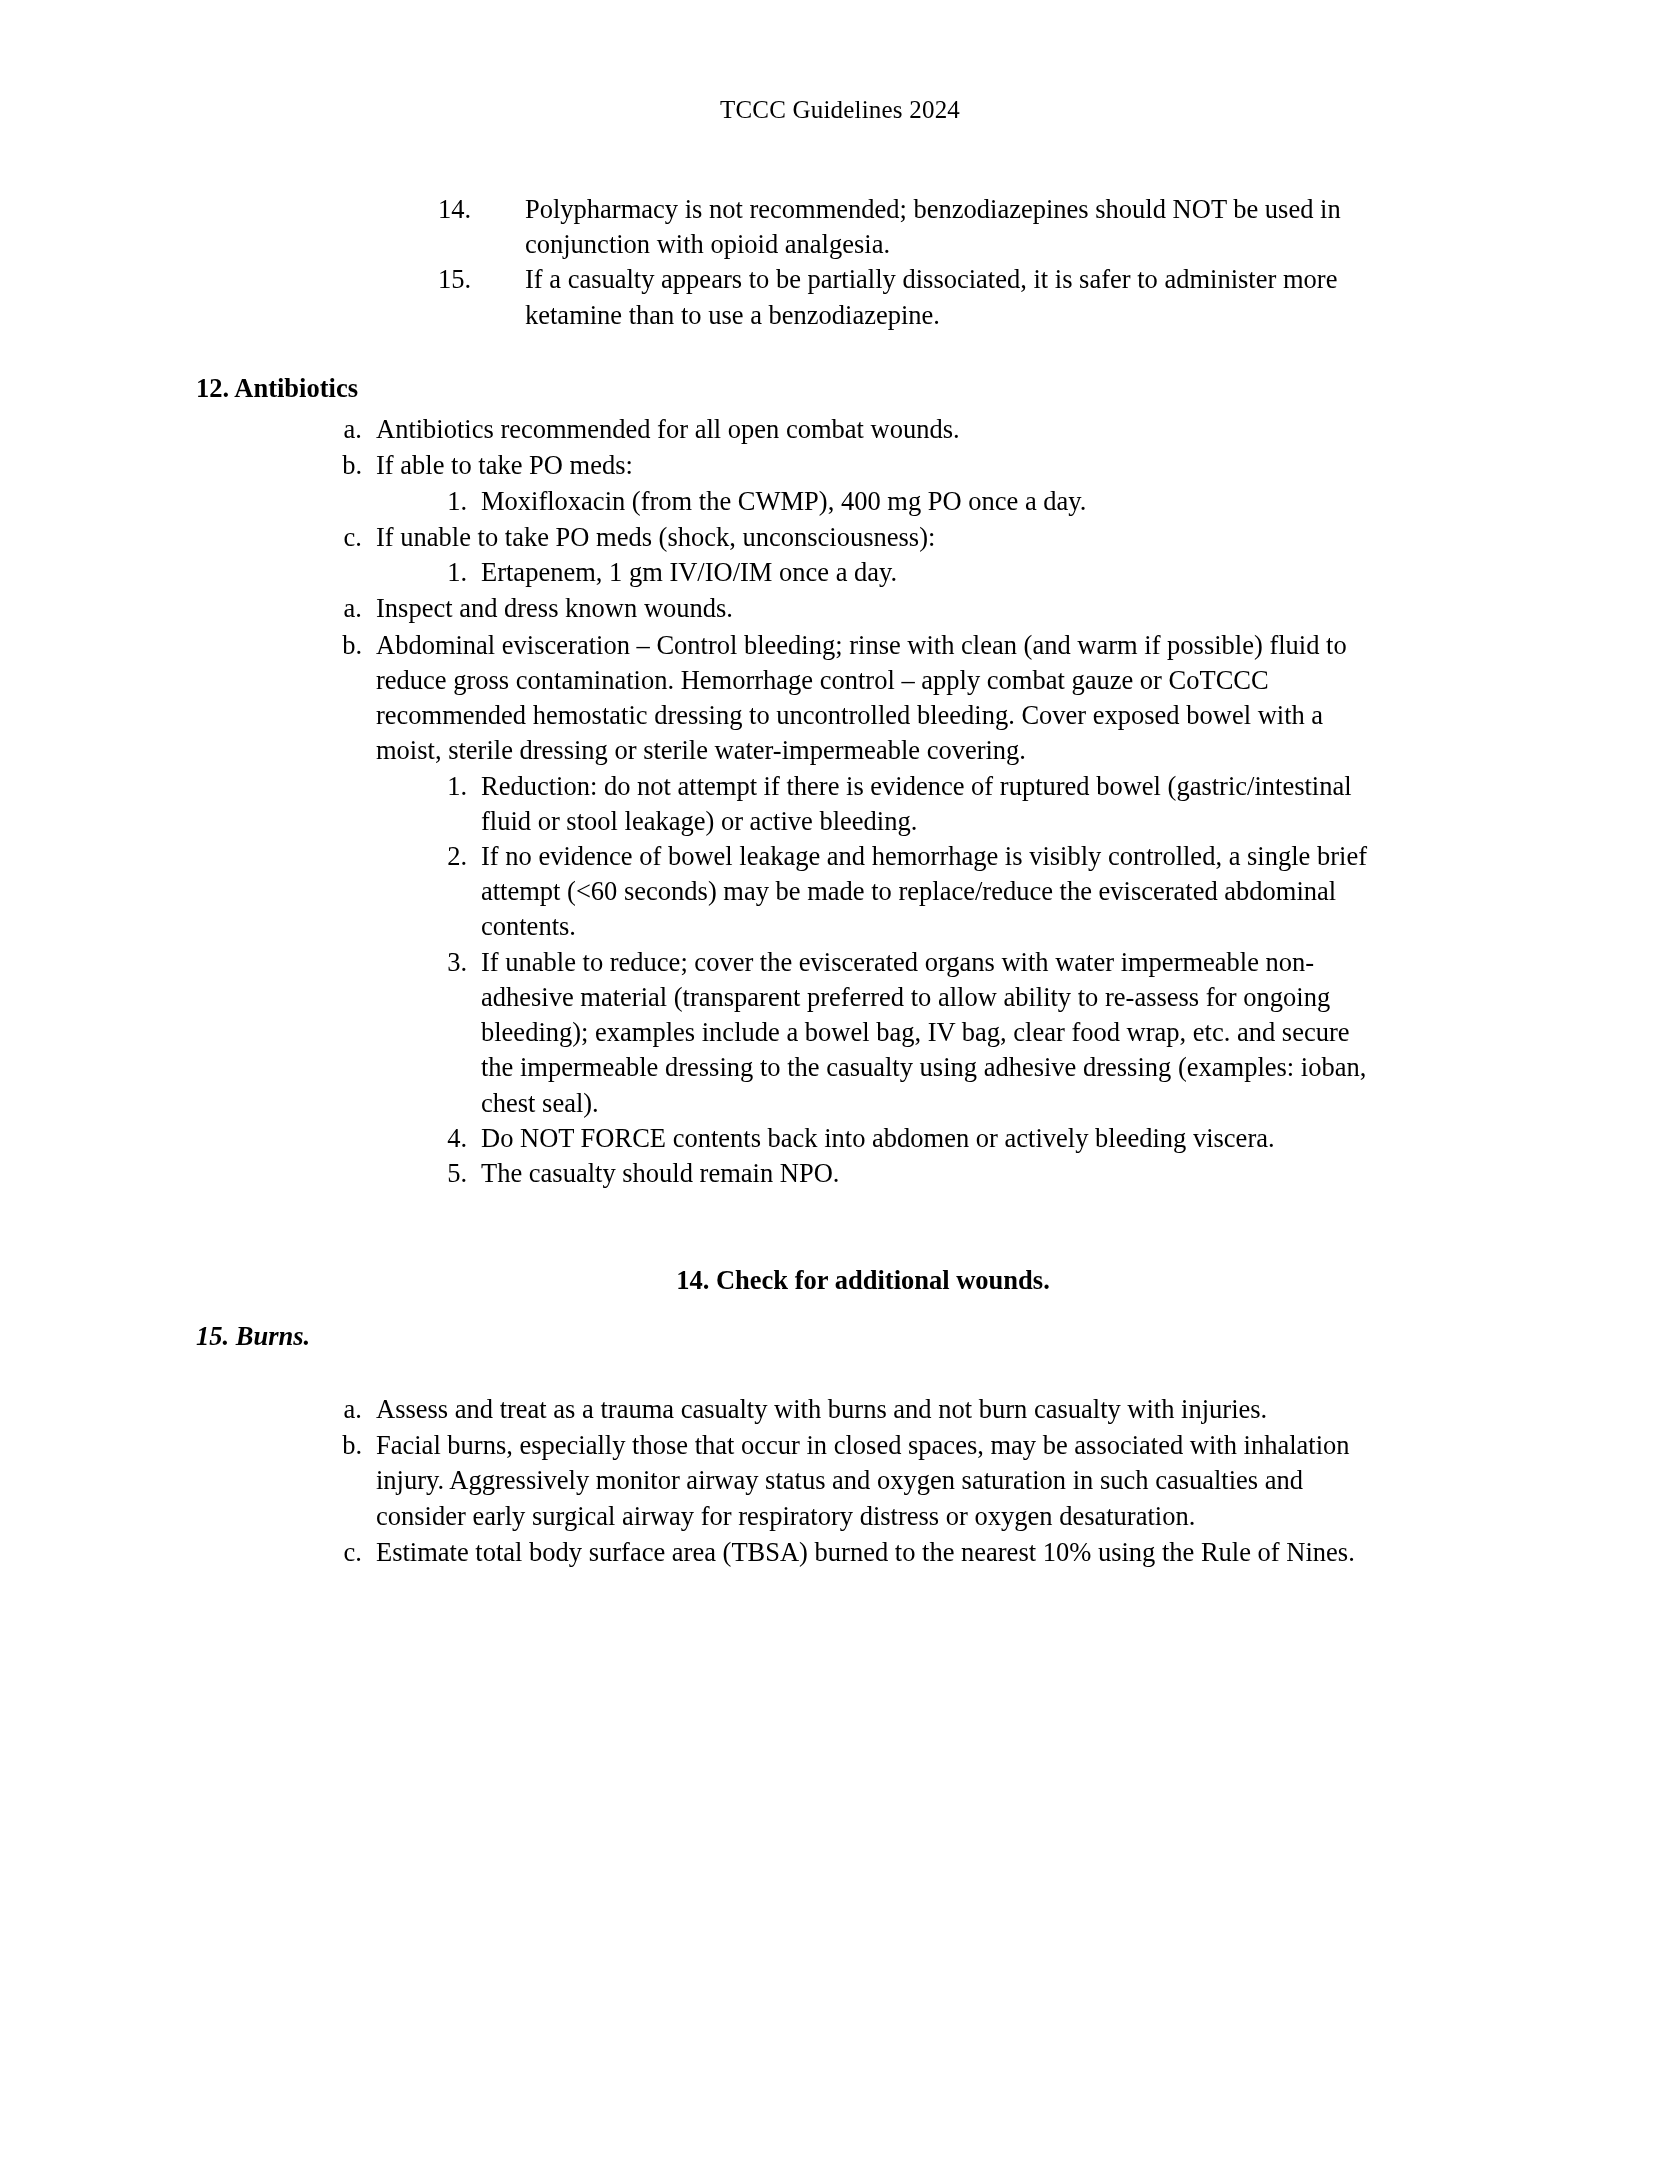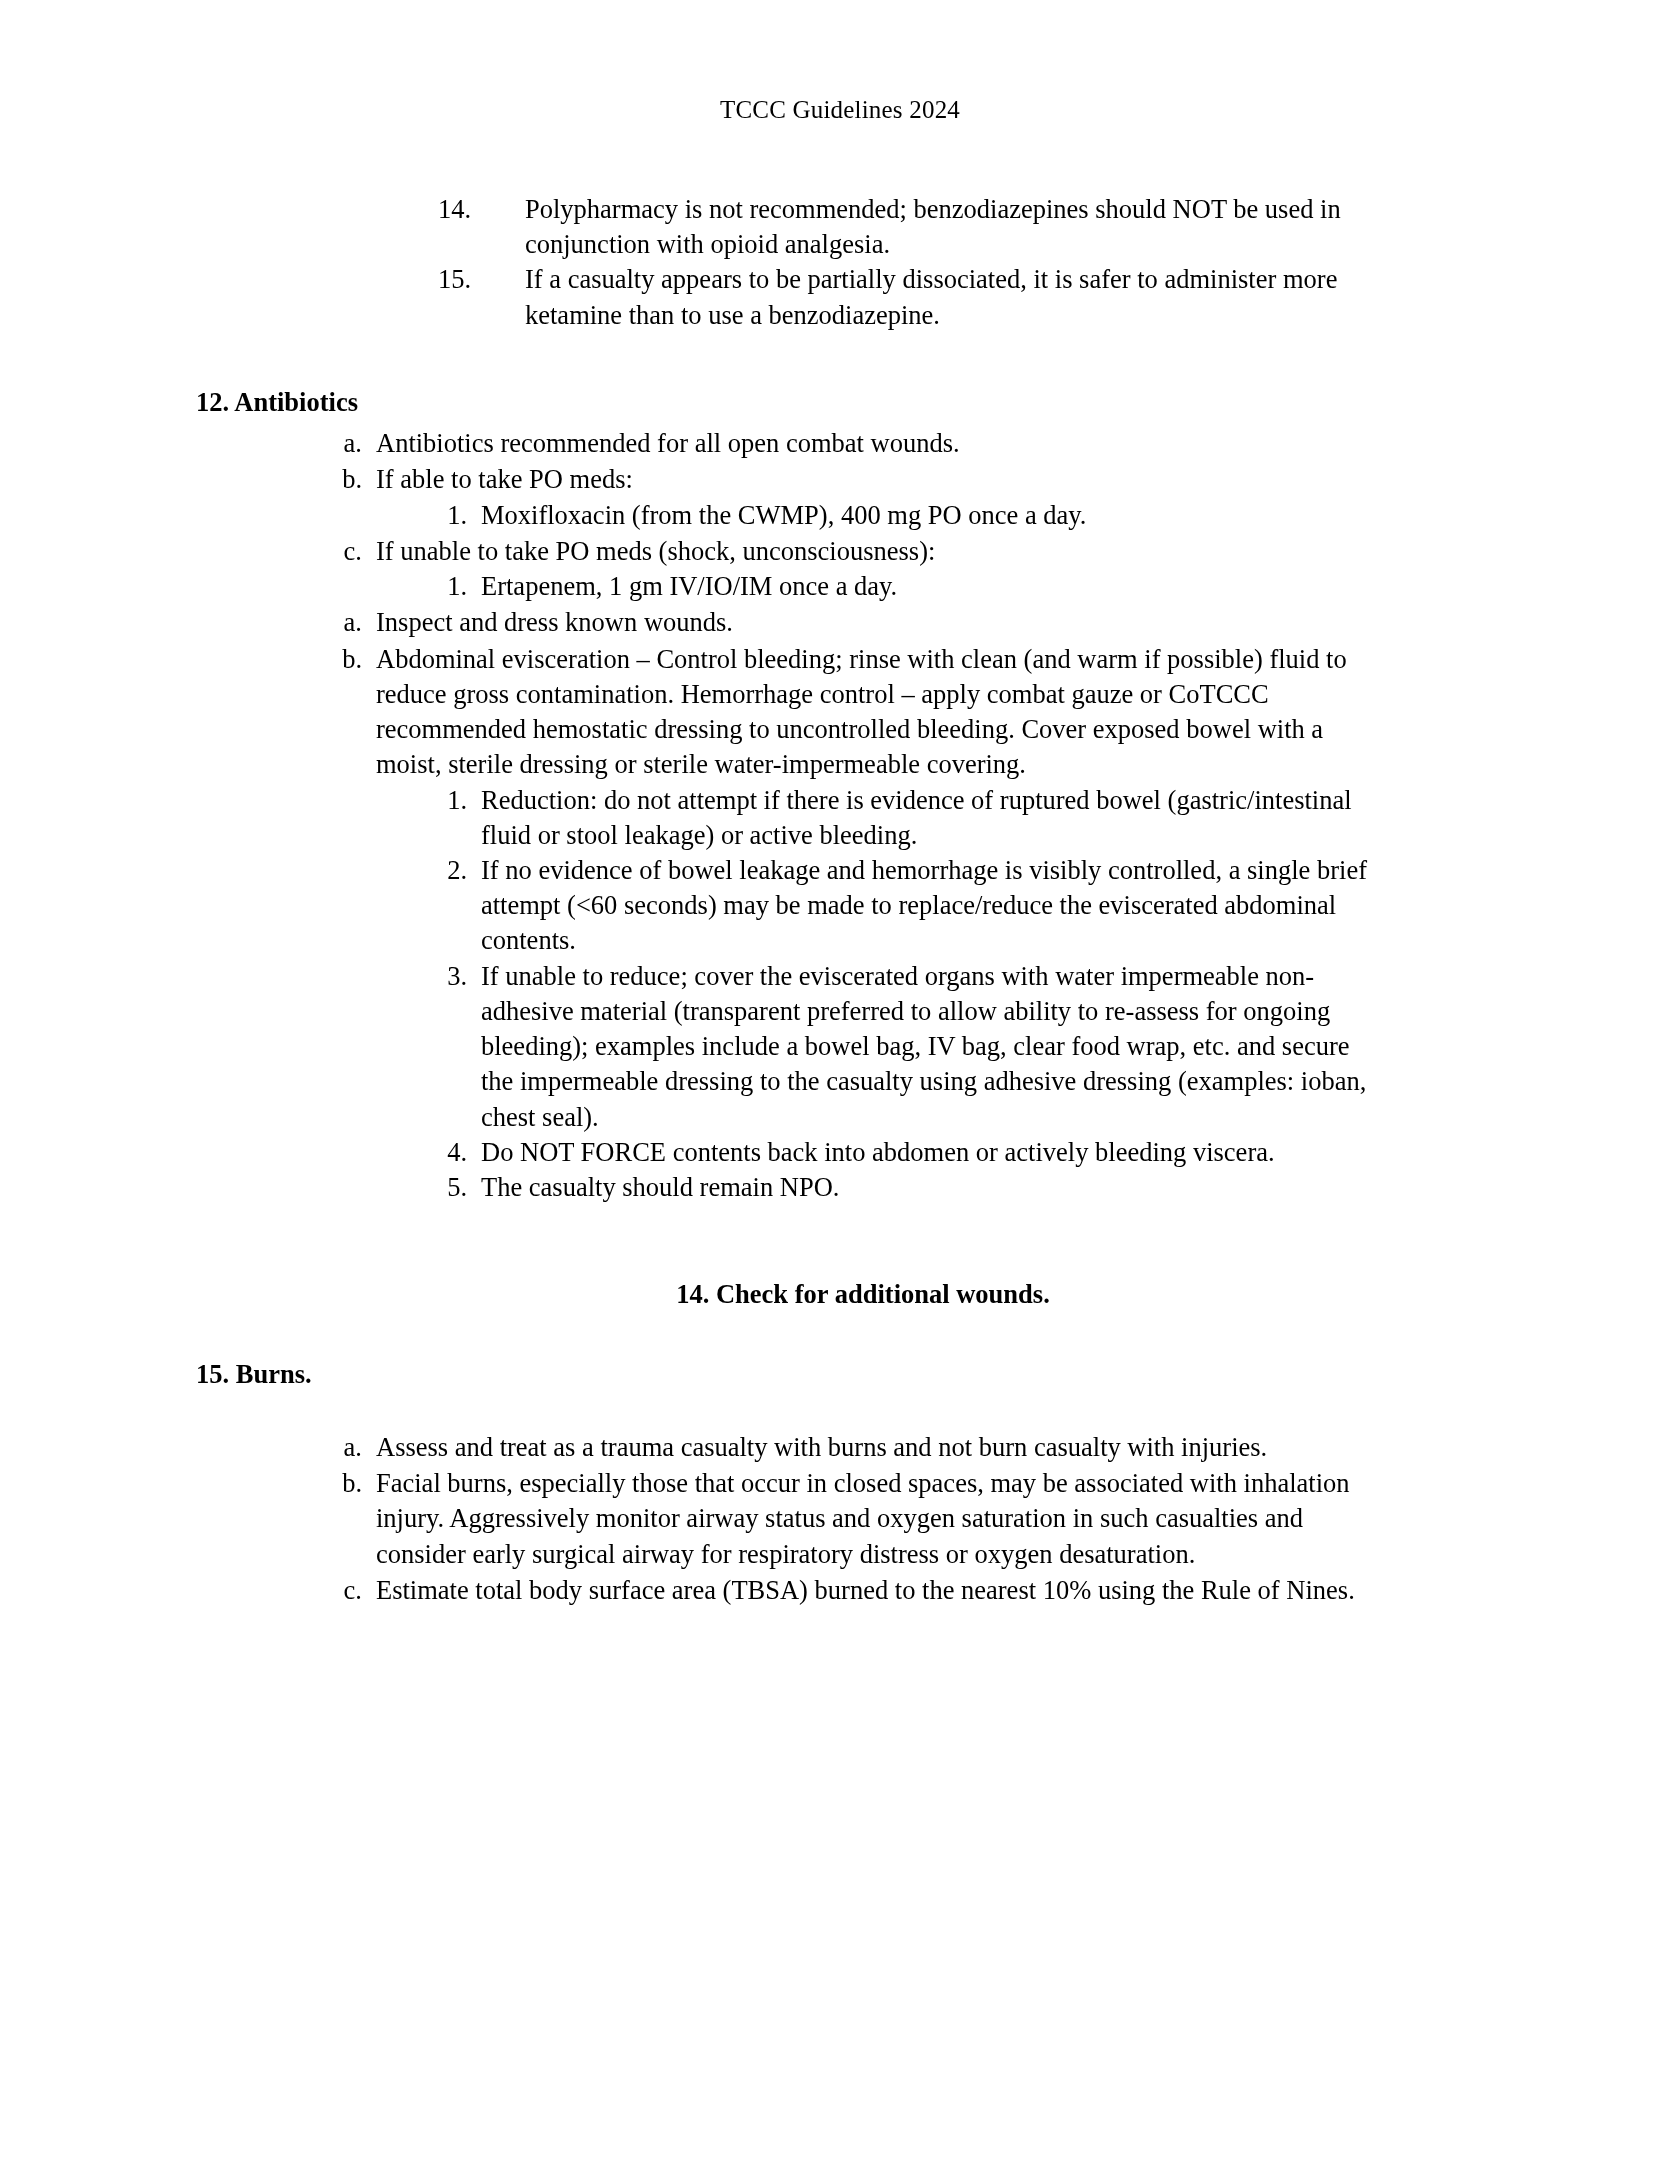--- a/index.html
+++ b/index.html
@@ -64,21 +64,21 @@
   .lvl-num1 .marker {
     width: 60px;
     margin-right: 12px;
   }
 
   
   .section-heading {
     font-weight: bold;
     font-size: 26.5px;
     line-height: 1.33;
-    margin-top: 52px;
+    margin-top: 38px;
     margin-bottom: 6px;
   }
   .section-heading.spaced-below {
     margin-bottom: 38px;
   }
 
   
   .lvl-a {
     margin-left: 120px;
     margin-right: 150px;
@@ -166,21 +166,21 @@
       <span class="marker">4.</span>
       <span class="text">Do NOT FORCE contents back into abdomen or actively bleeding viscera.</span>
     </div>
     <div class="row lvl-n">
       <span class="marker">5.</span>
       <span class="text">The casualty should remain NPO.</span>
     </div>
 
     <div class="section-heading" style="margin-top:72px;text-align:center;">14. Check for additional wounds.</div>
 
-    <div class="section-heading spaced-below" style="margin-top:44px;">15. Burns.</div>
+    <div class="section-heading spaced-below" style="margin-top:20px;font-style:italic;">15. Burns.</div>
 
     <div class="row lvl-a">
       <span class="marker">a.</span>
       <span class="text">Assess and treat as a trauma casualty with burns and not burn casualty with injuries.</span>
     </div>
     <div class="row lvl-a">
       <span class="marker">b.</span>
       <span class="text">Facial burns, especially those that occur in closed spaces, may be associated with inhalation injury. Aggressively monitor airway status and oxygen saturation in such casualties and consider early surgical airway for respiratory distress or oxygen desaturation.</span>
     </div>
     <div class="row lvl-a">

